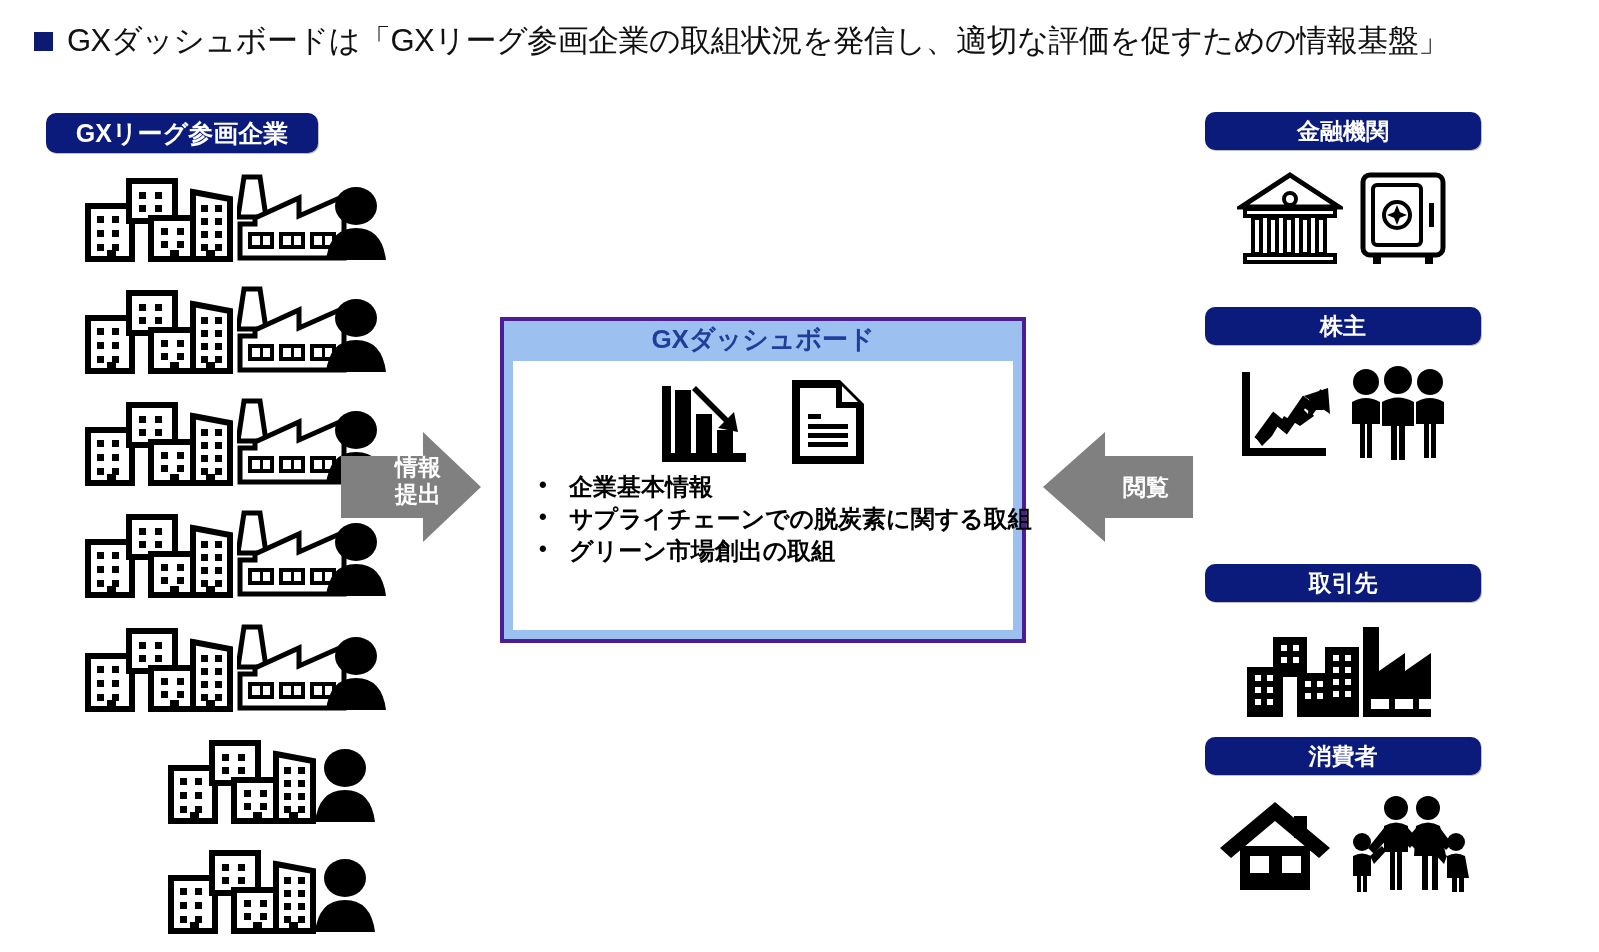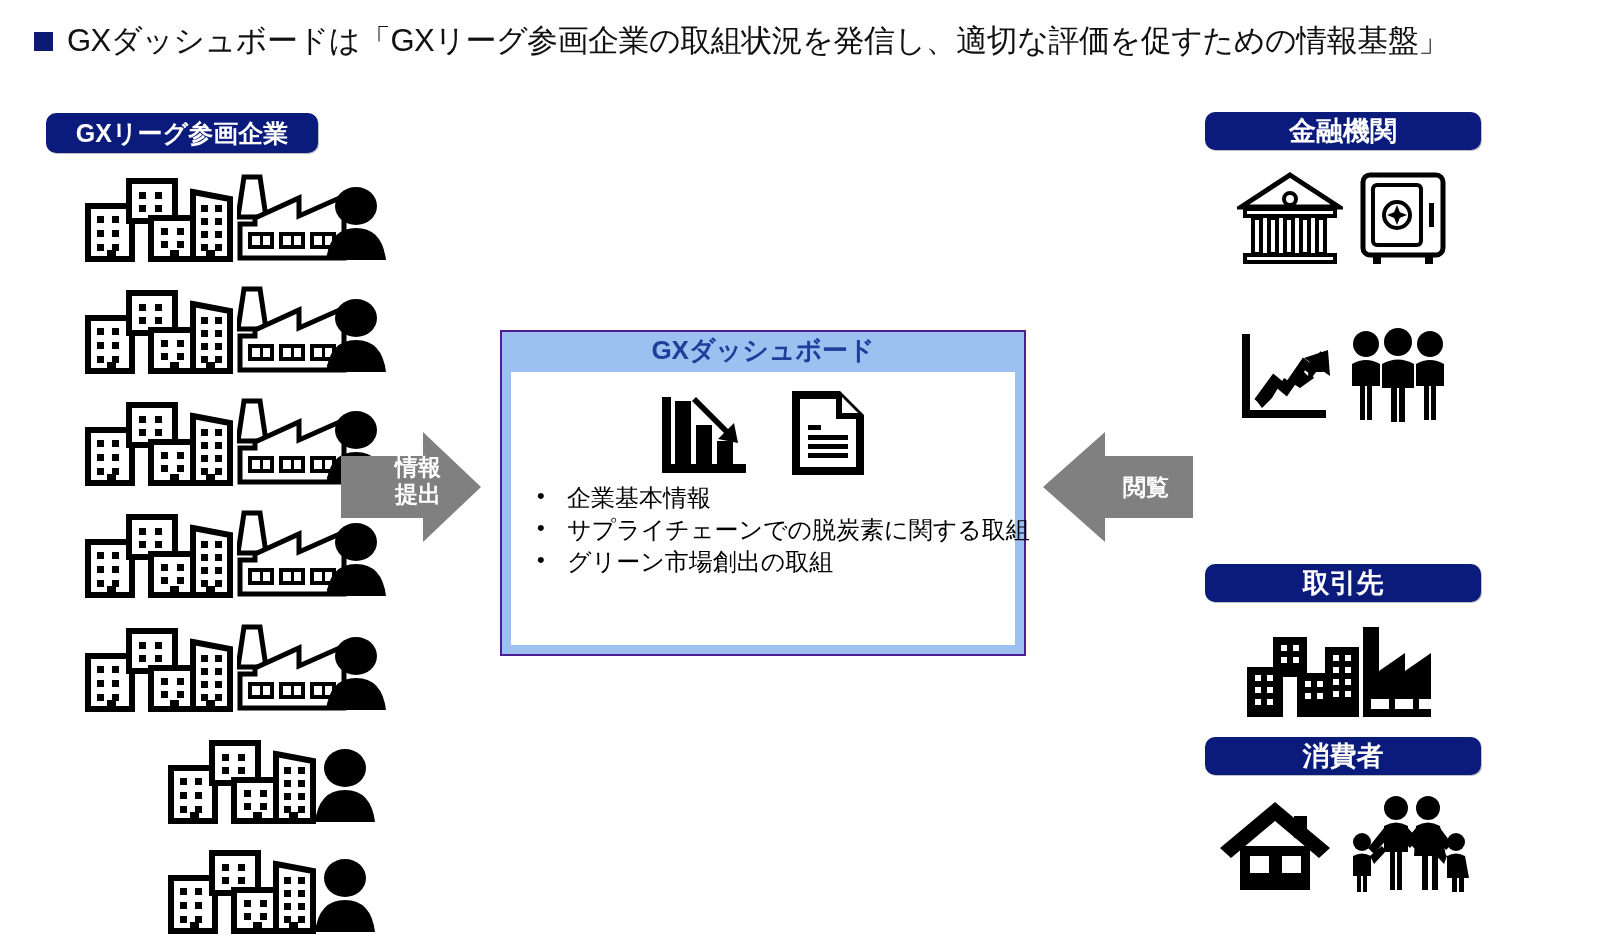--- a/index.html
+++ b/index.html
@@ -98,25 +98,25 @@
     left: 1043px;
     top: 432px;
     width: 150px;
     height: 110px;
   }
 
   
   #dashboard {
     position: absolute;
     left: 500px;
-    top: 330px;
+    top: 317px;
     width: 526px;
     height: 326px;
     background: #9cc0f0;
-    border: 2px solid #4c1d95;
+    border: 4px solid #4c1d95;
     box-sizing: border-box;
   }
   #dashboard-title {
     height: 36px;
     line-height: 36px;
     text-align: center;
     color: #1f3d99;
     font-size: 26px;
     font-weight: bold;
   }
@@ -134,20 +134,21 @@
     align-items: center;
     gap: 38px;
     padding-top: 20px;
     height: 102px;
     box-sizing: border-box;
   }
   #dashboard-bullets {
     margin: 8px 0 0 18px;
     padding: 0;
     list-style: none;
+    font-weight: bold;
   }
   #dashboard-bullets li {
     font-size: 24px;
     line-height: 1.33;
     position: relative;
     padding-left: 38px;
     white-space: nowrap;
   }
   #dashboard-bullets li:before {
     content: "\2022";
@@ -161,21 +162,21 @@
   .stake {
     position: absolute;
     left: 1205px;
     width: 276px;
   }
   .stake .badge {
     position: relative;
     left: 0; top: 0;
     width: 276px;
     height: 38px;
-    font-size: 27px;
+    font-size: 23px;
   }
   .stake .icons {
     display: flex;
     align-items: center;
     justify-content: center;
     gap: 14px;
     margin-top: 14px;
     height: 110px;
   }
   #stake-0 { top: 112px; }
@@ -661,20 +662,23 @@
         <path d="M30 46 L40 42 L50 46 L40 50 Z" fill="#000"></path>
         <rect x="72" y="34" width="5" height="24" fill="#000"></rect>
         <rect x="16" y="86" width="8" height="9" fill="#000"></rect>
         <rect x="68" y="86" width="8" height="9" fill="#000"></rect>
       </svg>
     </span>
   </div>
 </div>
 
 <div class="stake" id="stake-1">
+  <div class="badge">
+    <span>株主</span>
+  </div>
   <div class="icons">
     <span>
       <svg width="96" height="96" viewBox="0 0 96 96">
         <rect x="6" y="6" width="8" height="84" fill="#000"></rect>
         <rect x="6" y="82" width="84" height="8" fill="#000"></rect>
         <path d="M20 72 L36 54 L48 64 L64 40 L72 48 L74 28 L88 44 L74 44 L78 50 L64 60 L48 50 L36 70 L26 80 Z" fill="#000"></path>
         <path d="M22 74 L38 52 L50 62 L68 36 L76 42 L88 26" fill="none" stroke="#000" stroke-width="9" stroke-linejoin="miter"></path>
         <path d="M92 22 L94 48 L68 30 Z" fill="#000"></path>
       </svg>
     </span>

